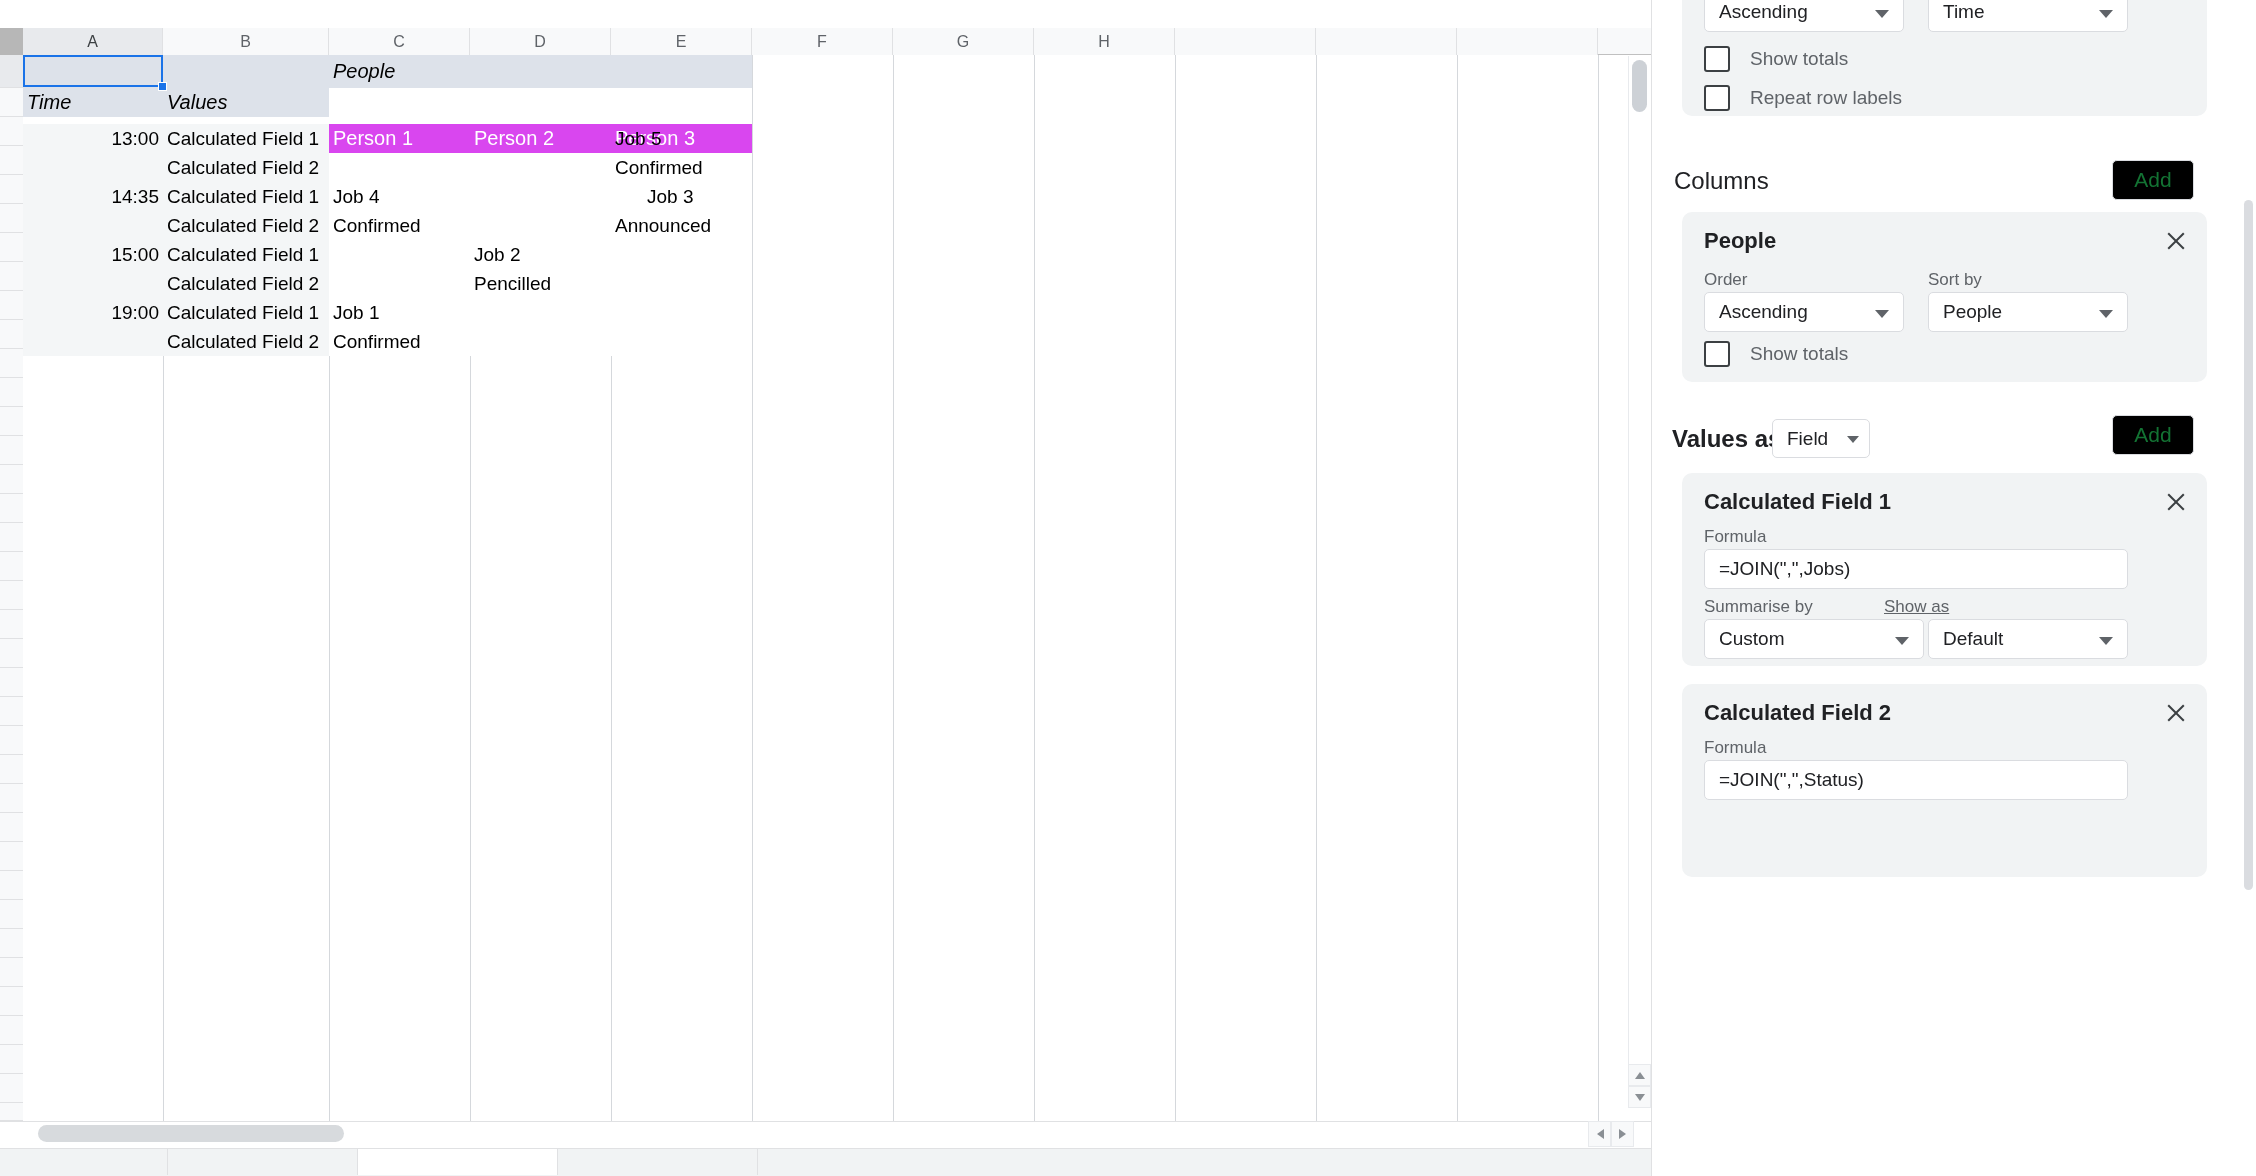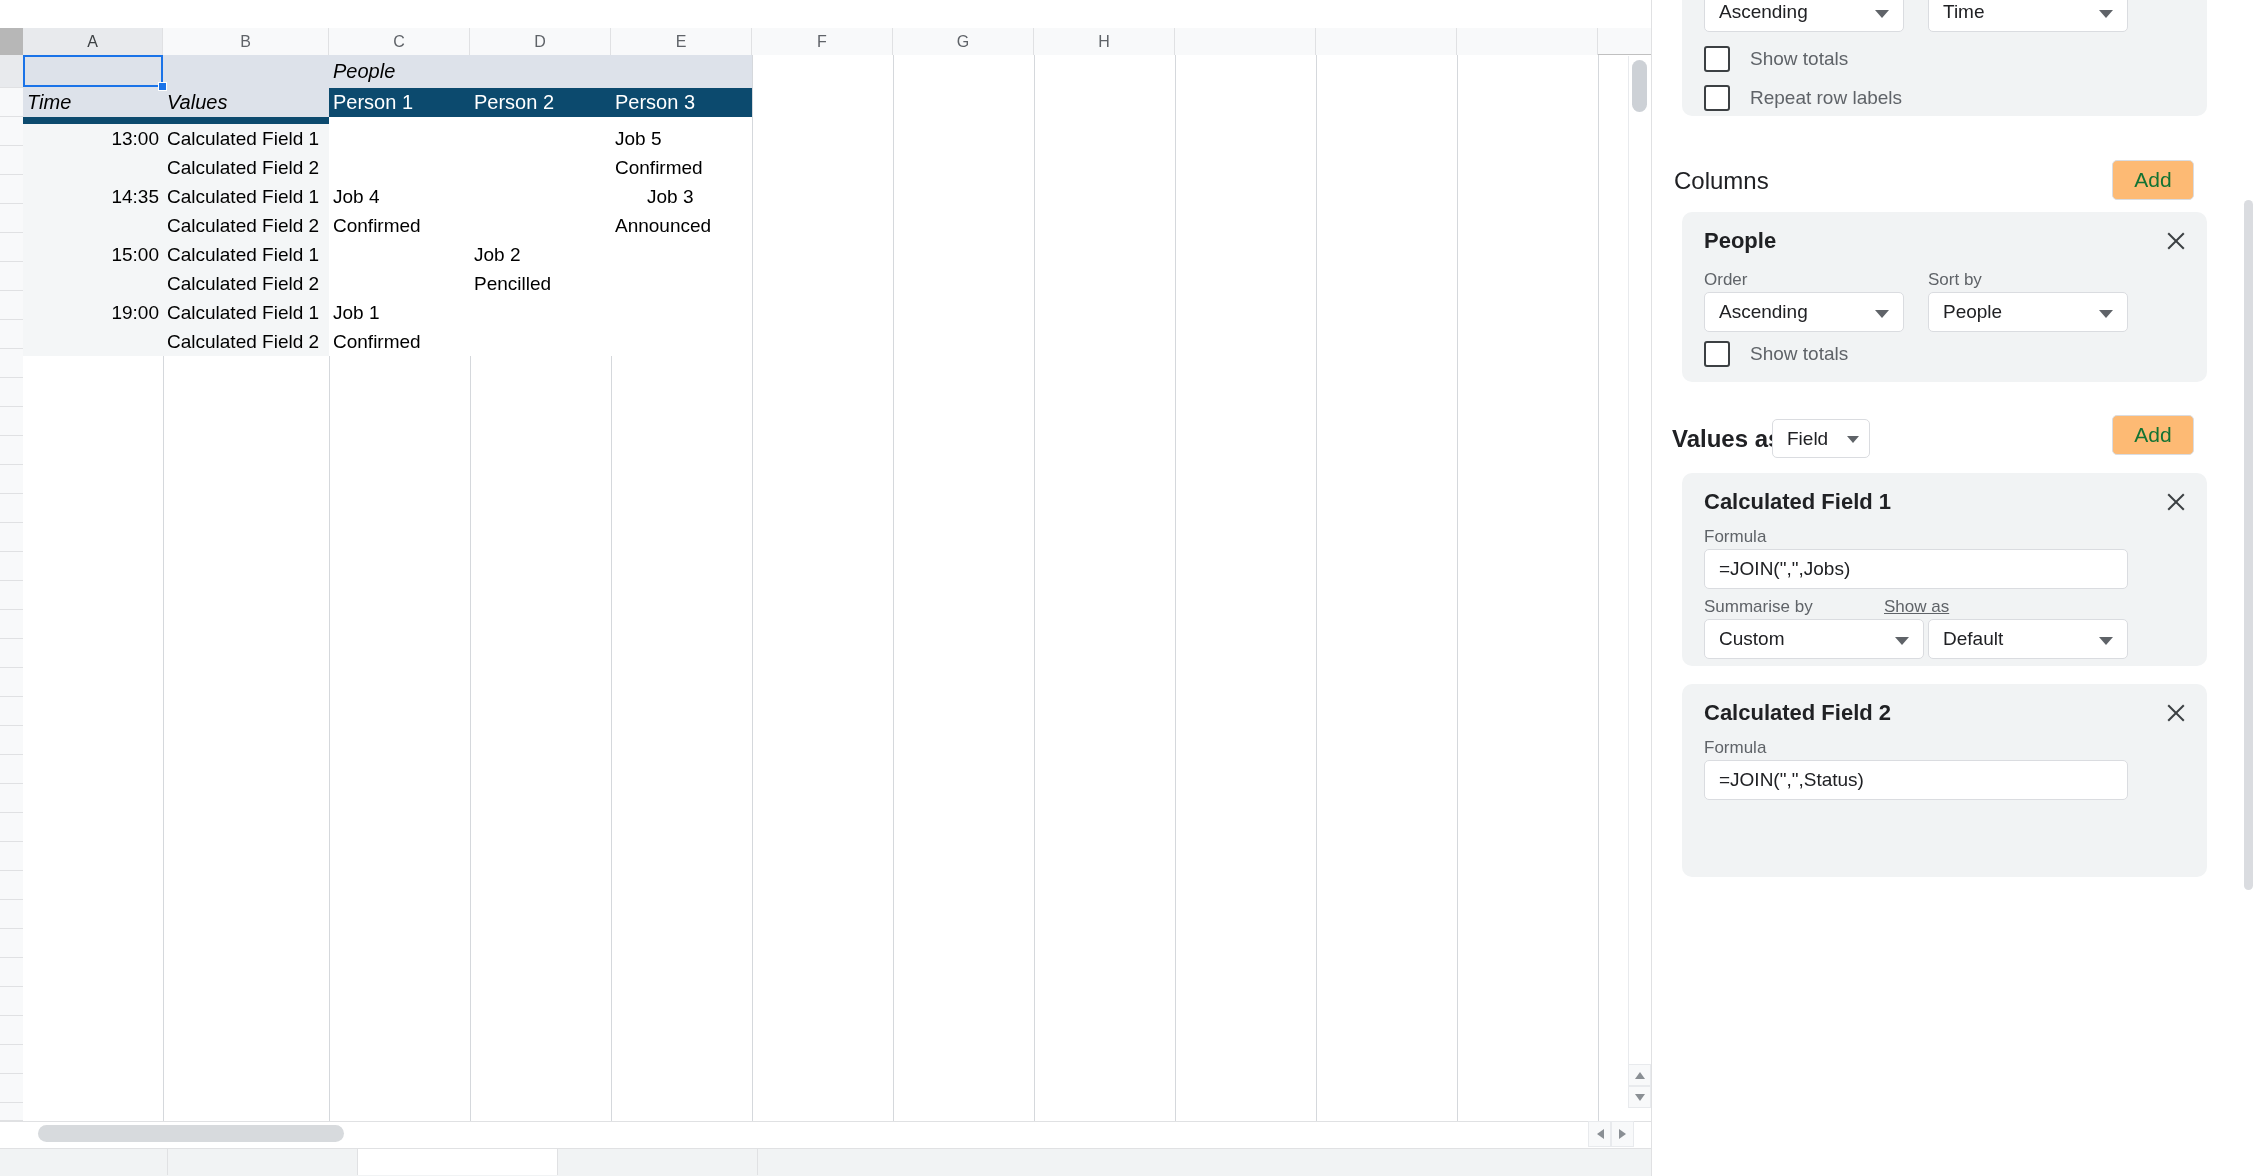--- a/index.html
+++ b/index.html
@@ -126,21 +126,21 @@
     font-size: 19px;
     color: #000000;
     line-height: 29px;
     padding: 0 4px;
     white-space: nowrap;
     overflow: hidden;
   }
   .cell.num { text-align: right; }
   .cell.ital { font-style: italic; }
   .cell.hdr-light { background: #dde2ea; }
-  .cell.hdr-blue  { background: #0c4a6e; color: #ffffff; }
+  .cell.hdr-blue  { background: #d946ef; color: #ffffff; margin-top: 36px; }
   .cell.stub      { background: #f4f6f7; }
   .vline {
     position: absolute;
     width: 1px;
     background: #d5d8dc;
   }
 
   
   #selection {
     position: absolute;
@@ -350,21 +350,21 @@
   .section-title {
     position: absolute;
     left: 22px;
     font-size: 24px;
     color: #202124;
     font-weight: normal;
   }
   .add-btn {
     position: absolute;
     width: 82px; height: 40px;
-    background: #fdba74;
+    background: #000000;
     border: 1px solid #dadce0;
     border-radius: 5px;
     color: #137333;
     font-size: 21px;
     line-height: 38px;
     text-align: center;
     cursor: pointer;
   }
   .valuesas-label {
     position: absolute;

